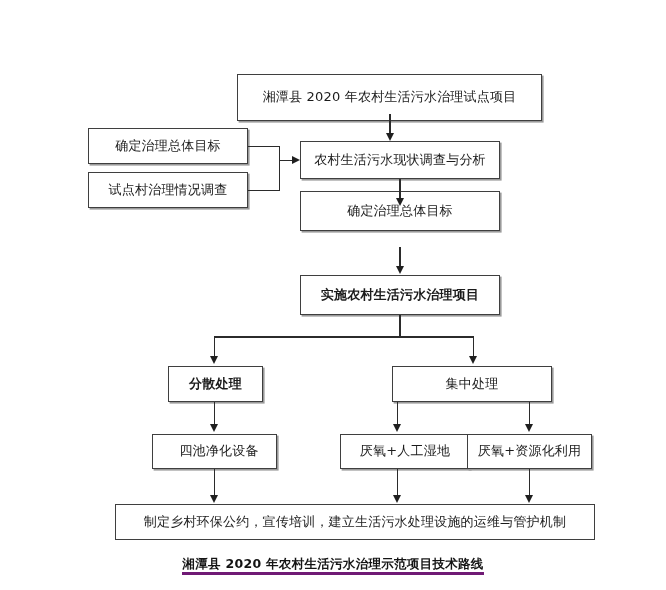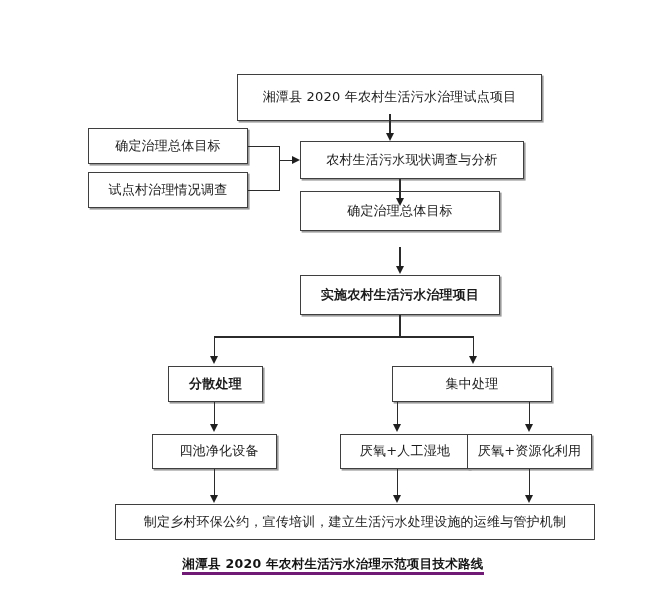--- a/index.html
+++ b/index.html
@@ -77,21 +77,21 @@
 <body>
 
 <div id="canvas">
 
   <div class="node" style="left:237px; top:74px; width:305px; height:47px;">湘潭县 2020 年农村生活污水治理试点项目</div>
 
   <div class="node" style="left:88px; top:128px; width:160px; height:36px;">确定治理总体目标</div>
 
   <div class="node" style="left:88px; top:172px; width:160px; height:36px;">试点村治理情况调查</div>
 
-  <div class="node" style="left:300px; top:141px; width:224px; height:38px;">农村生活污水现状调查与分析</div>
+  <div class="node" style="left:300px; top:141px; width:200px; height:38px;">农村生活污水现状调查与分析</div>
 
   <div class="node" style="left:300px; top:191px; width:200px; height:40px;">确定治理总体目标</div>
 
   <div class="node" style="left:300px; top:275px; width:200px; height:40px;font-weight:bold;">实施农村生活污水治理项目</div>
 
   <div class="node" style="left:168px; top:366px; width:95px; height:36px;font-weight:bold;">分散处理</div>
 
   <div class="node" style="left:392px; top:366px; width:160px; height:36px;">集中处理</div>
 
   <div class="node" style="left:152px; top:434px; width:125px; height:35px;padding-left:9px;">四池净化设备</div>

